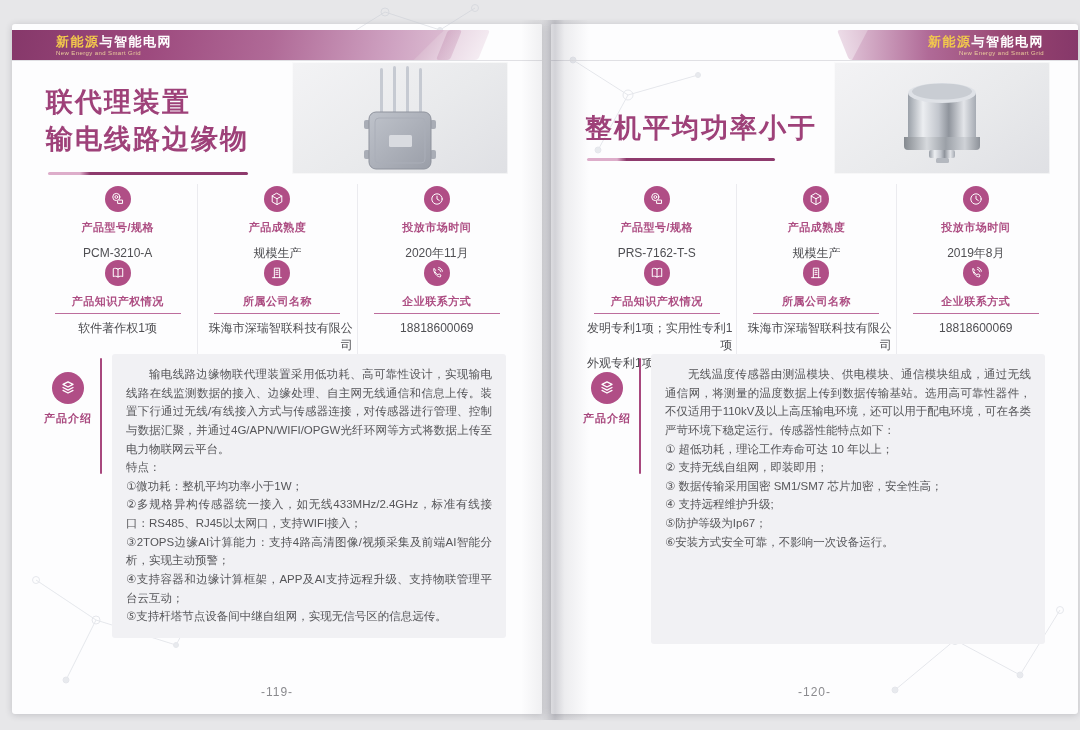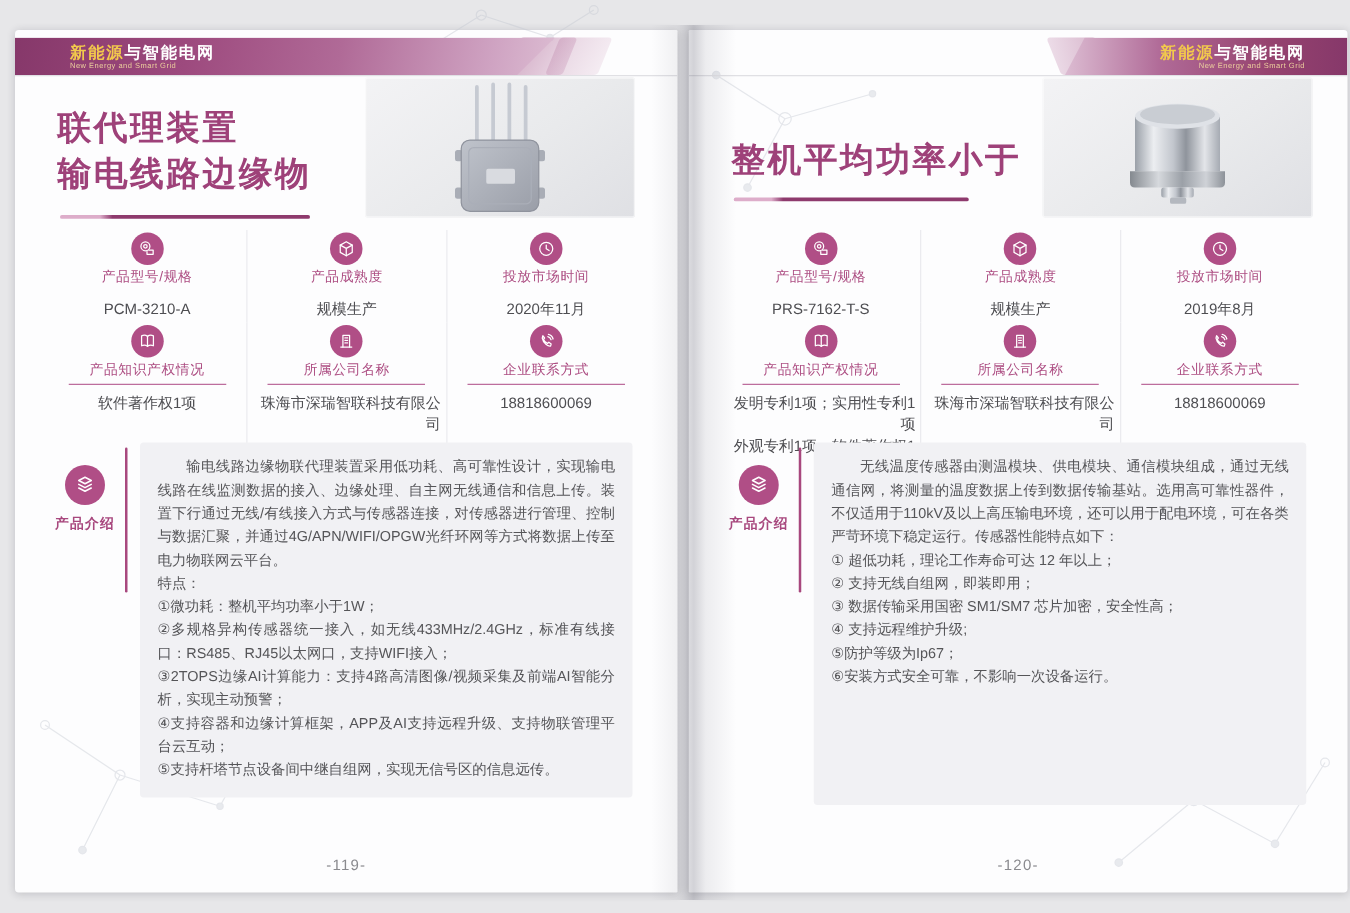--- a/index.html
+++ b/index.html
@@ -42,21 +42,21 @@
     background:linear-gradient(145deg,#f3f3f5 0%,#e9eaec 55%,#dfe0e4 100%);box-shadow:inset 0 0 0 1px rgba(255,255,255,.6);}
   .ib-left{left:280px;}
   .ib-right{left:283px;}
 
   
   .spec-grid{position:absolute;left:26px;top:160px;width:478px;display:grid;grid-template-columns:1fr 1fr 1fr;grid-template-rows:74px auto;z-index:2;}
   .spec-cell{display:flex;flex-direction:column;align-items:center;padding:2px 4px 6px;}
   .spec-cell.c2,.spec-cell.c3{border-left:1px solid #ebebef;}
   .spec-icon{width:26px;height:26px;border-radius:50%;background:#b04e86;display:flex;align-items:center;justify-content:center;flex:none;}
   .spec-icon svg{width:16px;height:16px;}
-  .spec-label{margin-top:2px;font-size:11px;font-weight:normal;color:#ad4e83;letter-spacing:.5px;white-space:nowrap;}
+  .spec-label{margin-top:8px;font-size:11px;font-weight:bold;color:#ad4e83;letter-spacing:.5px;white-space:nowrap;}
   .spec-divider{margin-top:4px;width:126px;height:1px;background:#bd6d9d;}
   .spec-value{margin-top:6px;font-size:12px;color:#4e4e52;text-align:right;white-space:pre-line;line-height:1.45;}
 
   
   .intro-side{position:absolute;left:24px;top:348px;width:64px;text-align:center;z-index:2;}
   .intro-icon{width:32px;height:32px;border-radius:50%;background:#b04e86;display:flex;align-items:center;justify-content:center;margin:0 auto;}
   .intro-icon svg{width:20px;height:20px;}
   .intro-label{margin-top:7px;font-size:11px;font-weight:bold;color:#a8487e;letter-spacing:1px;}
   .intro-vline{position:absolute;left:88px;top:334px;width:2px;height:116px;background:#a8487e;border-radius:1px;z-index:2;}
   .desc-box{position:absolute;left:100px;top:330px;width:394px;box-sizing:border-box;background:#f1f1f4;border-radius:3px;
@@ -390,21 +390,21 @@
       <span class="intro-icon">
           <svg viewBox="0 0 24 24">
             <use href="#ic-layers"></use>
           </svg>
         </span>
       <div class="intro-label">产品介绍</div>
     </div>
     <div class="intro-vline"></div>
     <div class="desc-box" style="min-height:290px;">
       <p class="para">无线温度传感器由测温模块、供电模块、通信模块组成，通过无线通信网，将测量的温度数据上传到数据传输基站。选用高可靠性器件，不仅适用于110kV及以上高压输电环境，还可以用于配电环境，可在各类严苛环境下稳定运行。传感器性能特点如下：</p>
-      <div class="feat">① 超低功耗，理论工作寿命可达 12 年以上；</div>
+      <div class="feat">① 超低功耗，理论工作寿命可达 10 年以上；</div>
       <div class="feat">② 支持无线自组网，即装即用；</div>
       <div class="feat">③ 数据传输采用国密 SM1/SM7 芯片加密，安全性高；</div>
       <div class="feat">④ 支持远程维护升级;</div>
       <div class="feat">⑤防护等级为Ip67；</div>
       <div class="feat">⑥安装方式安全可靠，不影响一次设备运行。</div>
     </div>
 
     <div class="page-number">-120-</div>
   </div>
 

